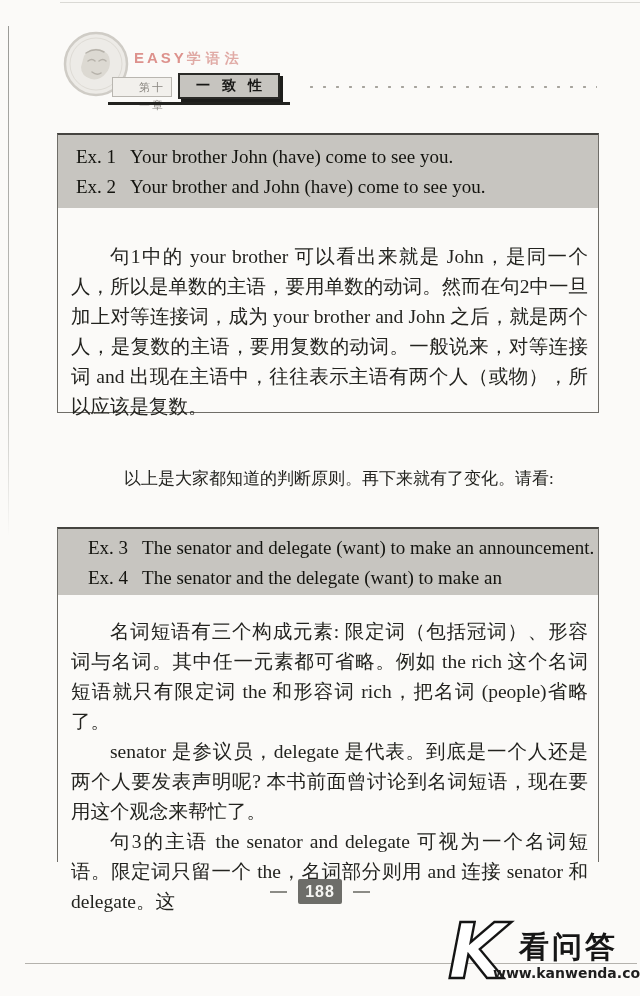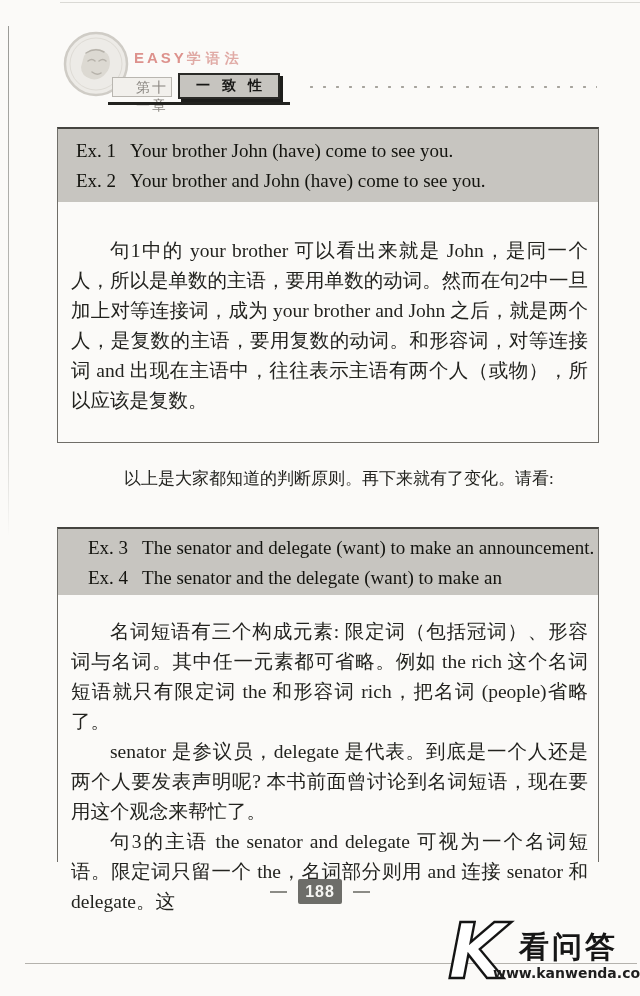--- a/index.html
+++ b/index.html
@@ -16,36 +16,36 @@
 
   
   .logo { position:absolute; left:63px; top:31px; width:66px; height:66px; }
   .brand { position:absolute; left:134px; top:49px;
     font-family:"Liberation Sans","DejaVu Sans",sans-serif; font-weight:bold;
     font-size:15px; letter-spacing:3px; }
   .brand-en { color:#dd928d; }
   .brand-cn { color:#e0aaa5; font-size:14px; letter-spacing:5px; }
   .chapter-box { position:absolute; left:112px; top:77px; width:60px; height:20px;
     border:1px solid #b9b6b0; background:#f2f0ec; box-sizing:border-box;
-    font-family:"Liberation Sans",sans-serif; font-size:14px; letter-spacing:2px;
+    font-family:"Liberation Sans",sans-serif; font-size:11px; letter-spacing:2px;
     color:#8a8680; text-align:center; line-height:18px;padding-left:20px; }
   .section-box { position:absolute; left:178px; top:73px; width:102px; height:26px;
     background:#c6c4bf; border:2px solid #2a2a27; box-sizing:border-box;
     box-shadow:3px 3px 0 #1d1d1b;
     font-weight:bold; font-size:14px; letter-spacing:12px; text-indent:12px;
     color:#171715; text-align:center; line-height:22px; }
   .header-bar { position:absolute; left:108px; top:102px; width:182px; height:3px; background:#22221f; }
   .dotted-rule { position:absolute; left:305px; top:85px; width:292px; height:4px;
     background-image:radial-gradient(circle,#a6a39d 1.1px,rgba(0,0,0,0) 1.3px);
     background-size:13px 4px; background-repeat:repeat-x; }
 
   
   .ex-block { position:absolute; left:57px; width:542px; box-sizing:border-box;
     border:1px solid #6f6d68; border-top:2px solid #454440; }
-  .ex-block.block1 { top:127px; height:316px; }
+  .ex-block.block1 { top:133px; height:280px; }
   .ex-block.block2 { top:527px; height:335px; border-bottom:none; overflow:visible; }
   .ex-head { background:#c7c5c0; padding:7px 8px 6px 18px; }
   .block2 .ex-head { padding:4px 8px 2px 30px; }
   .ex-line { font-size:19px; line-height:30px; color:#14140f; white-space:nowrap; }
   .ex-label { display:inline-block; margin-right:14px; }
   .ex-line.cont { padding-left:62px; }
 
   .ex-para { margin:0; padding:0 10px 0 13px; text-indent:2em;
     font-size:19.5px; line-height:30px; color:#23231f; text-align:justify; }
   .block1 .ex-para { margin-top:34px; }
@@ -100,21 +100,21 @@
 
   <section class="ex-block block1">
     <div class="ex-head">
       <div class="ex-line">
         <span class="ex-label">Ex. 1</span><span>Your brother John (have) come to see you.</span>
       </div>
       <div class="ex-line">
         <span class="ex-label">Ex. 2</span><span>Your brother and John (have) come to see you.</span>
       </div>
     </div>
-    <p class="ex-para">句1中的 your brother 可以看出来就是 John，是同一个人，所以是单数的主语，要用单数的动词。然而在句2中一旦加上对等连接词，成为 your brother and John 之后，就是两个人，是复数的主语，要用复数的动词。和形容词，对等连接词 and 出现在主语中，往往表示主语有两个人（或物），所以应该是复数。</p>
+    <p class="ex-para">句1中的 your brother 可以看出来就是 John，是同一个人，所以是单数的主语，要用单数的动词。然而在句2中一旦加上对等连接词，成为 your brother and John 之后，就是两个人，是复数的主语，要用复数的动词。一般说来，对等连接词 and 出现在主语中，往往表示主语有两个人（或物），所以应该是复数。</p>
   </section>
 
   <div class="transition">以上是大家都知道的判断原则。再下来就有了变化。请看:</div>
 
   <section class="ex-block block2">
     <div class="ex-head">
       <div class="ex-line">
         <span class="ex-label">Ex. 3</span><span>The senator and delegate (want) to make an announcement.</span>
       </div>
       <div class="ex-line">

